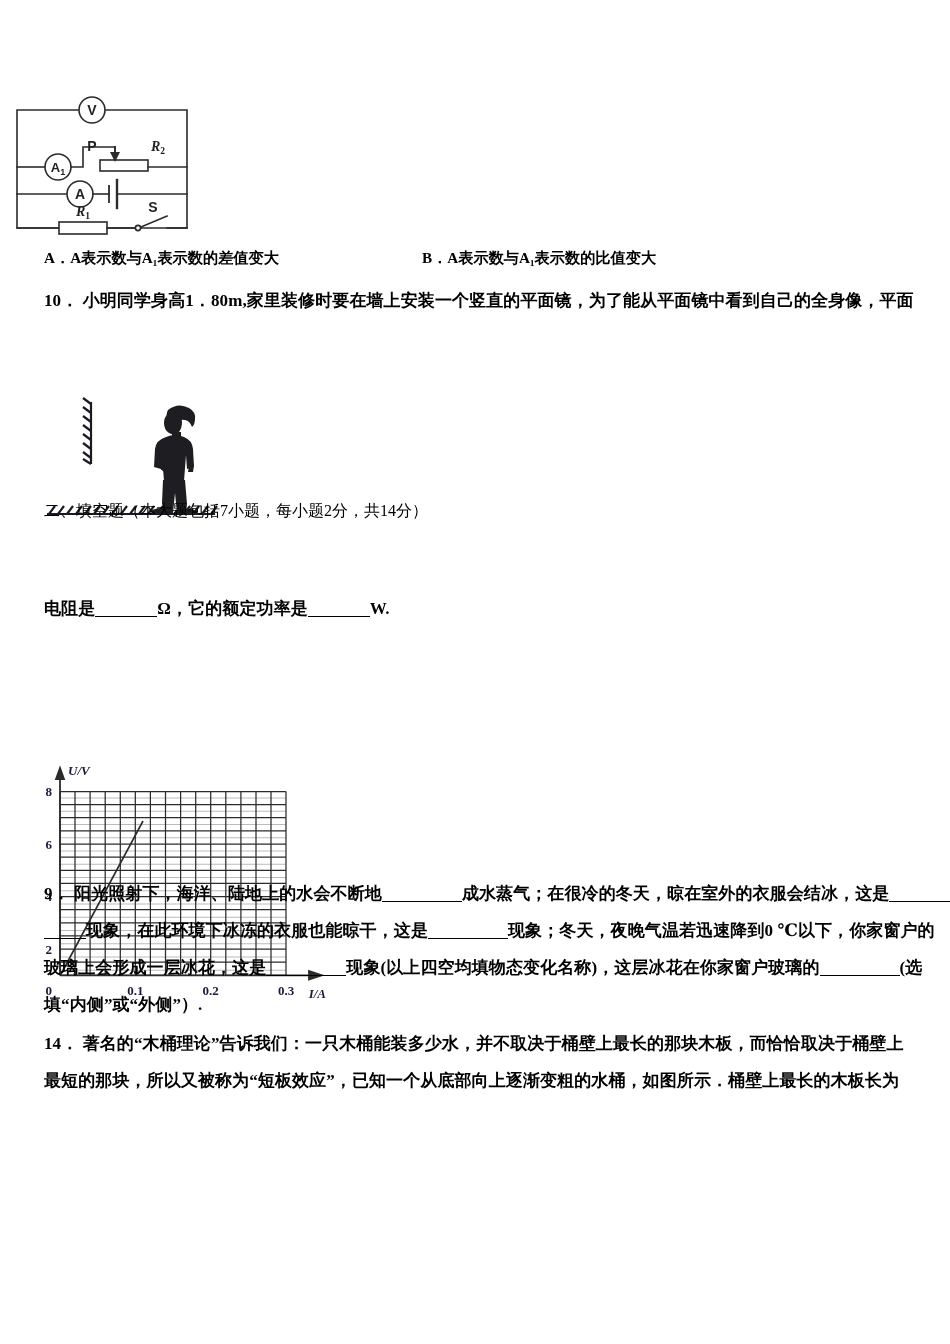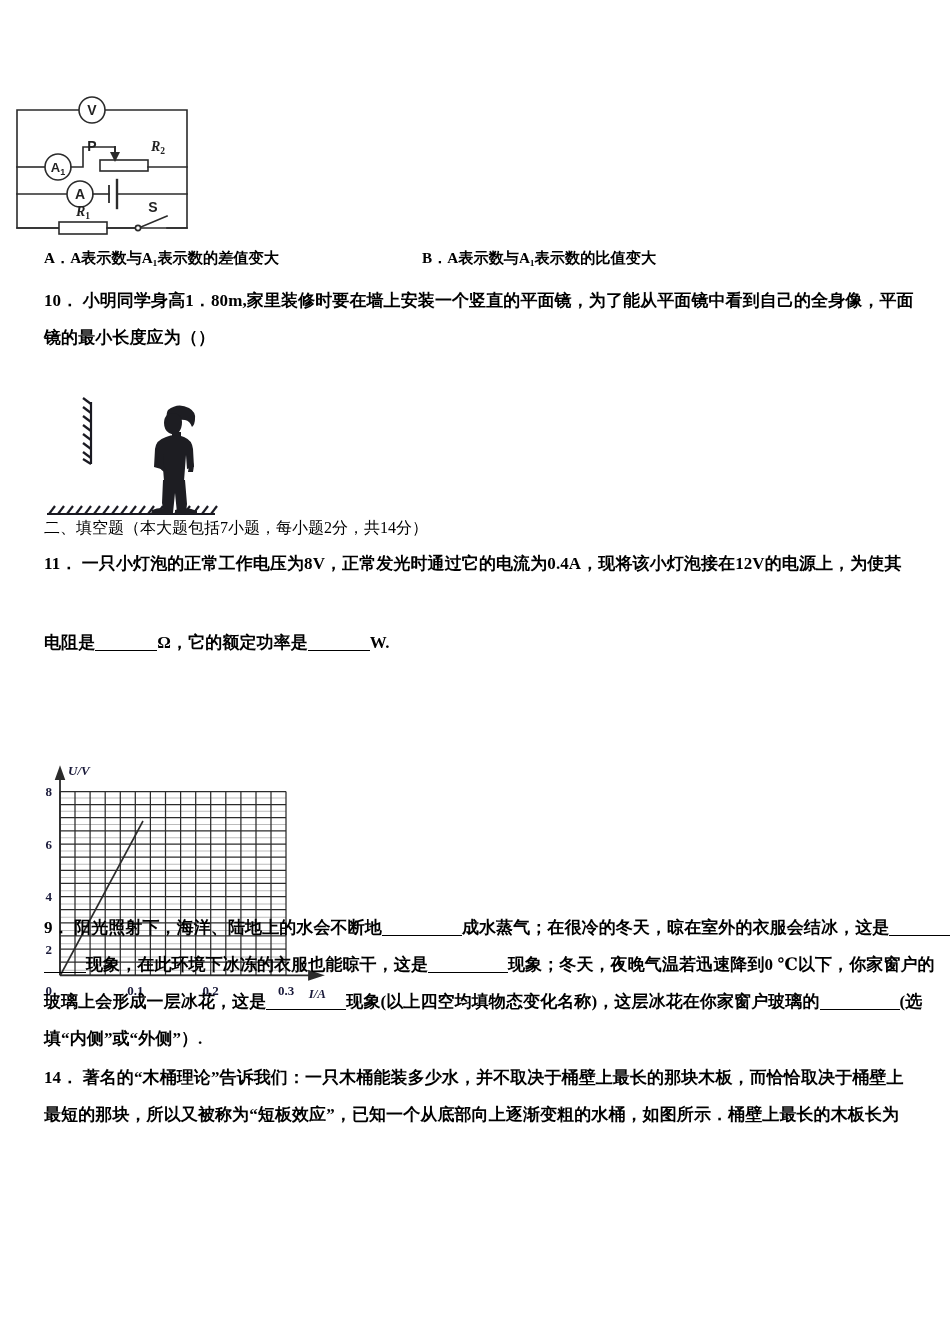--- a/index.html
+++ b/index.html
@@ -294,30 +294,28 @@
       </span>
       <span class="opt" style="left:378px">
         <span>B．</span><span>A表示数与A₁表示数的比值变大</span>
       </span>
     </div>
 
 
     <div style="height:8px"></div>
     <div class="qline"><span>10．</span> <span>小明同学身高1．80m,家里装修时要在墙上安装一个竖直的平面镜，为了能从平面镜中看到自己的全身像，平面</span></div>
     <div style="height:20px"></div>
-    <div class="qline"><span>镜的最小长度应为（）</span></div>
 
     <div style="height:170px"></div>
 
 
     <div style="height:2px"></div>
     <div class="section-head">二、填空题（本大题包括7小题，每小题2分，共14分）</div>
 
     <div style="height:16px"></div>
-    <div class="qline"><span>11．</span> <span>一只小灯泡的正常工作电压为8V，正常发光时通过它的电流为0.4A，现将该小灯泡接在12V的电源上，为使其</span></div>
     <div style="height:20px"></div>
 
     <div style="height:22px"></div>
     <div style="height:20px"></div>
     <div class="qline"><span>电阻是</span><span class="blank-m"></span><span>Ω，它的额定功率是</span><span class="blank-m"></span><span>W.</span></div>
 
     <div style="height:268px"></div>
 
     <div class="qline"><span>9．</span> <span>阳光照射下，海洋、陆地上的水会不断地</span><span class="blank-l"></span><span>成水蒸气；在很冷的冬天，晾在室外的衣服会结冰，这是</span><span class="blank-m"></span></div>
     <div style="height:20px"></div>

